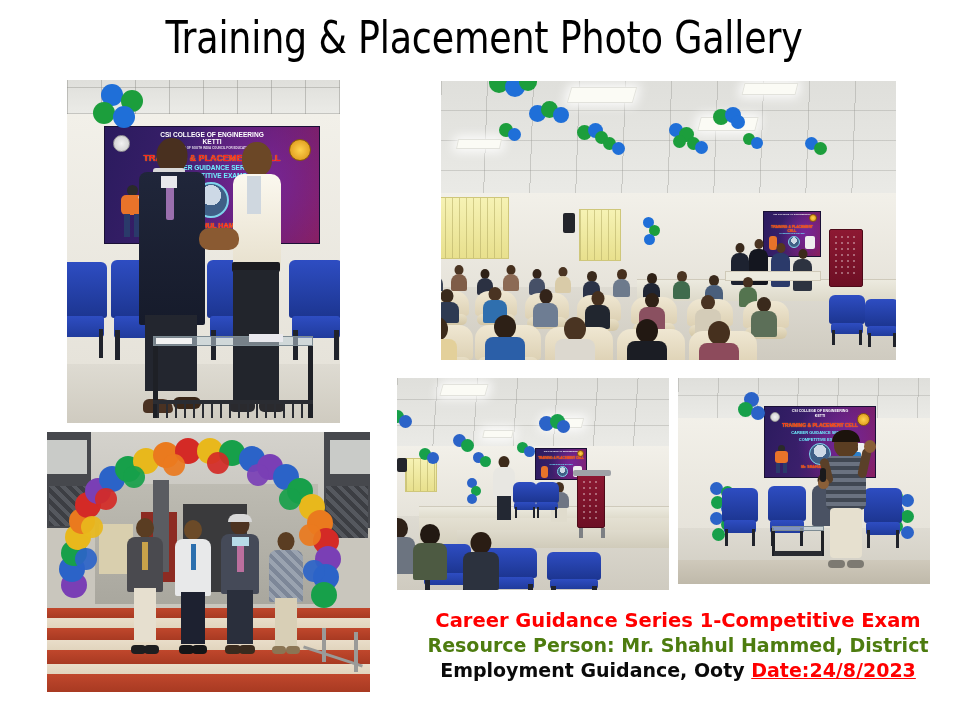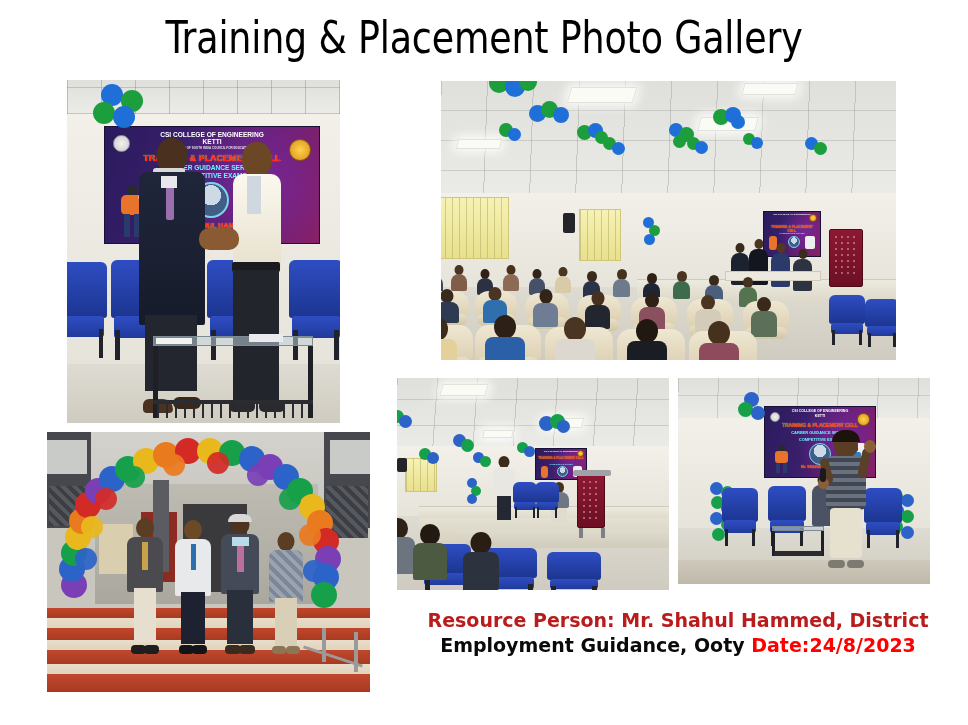--- a/index.html
+++ b/index.html
@@ -143,23 +143,23 @@
   
   #caption {
     position:absolute;
     left:398px; top:608px; width:560px;
     text-align:center;
     font-family:"DejaVu Sans", "Liberation Sans", sans-serif;
     font-weight:bold;
     line-height:1.30;
   }
   #caption .line1 { font-size:19.5px; color:#ff0000; display:block; }
-  #caption .line2 { font-size:19px; color:#b91c1c; display:block; }
+  #caption .line2 { font-size:19px; color:#4d7c0f; display:block; }
   #caption .line3 { font-size:19px; color:#0a0a0a; display:block; }
-  #caption .date  { color:#ff0000; }
+  #caption .date  { color:#ff0000;text-decoration:underline; }
 </style>
 </head>
 <body>
 
 <div id="slide">
 
   <div id="gallery-title">Training &amp; Placement Photo Gallery</div>
 
   <div class="photo" style="left:67px; top:80px; width:273px; height:343px;">
     <div class="ph-inner">
@@ -871,17 +871,18 @@
         <div style="position:absolute;left:0px;top:36px;width:6px;height:14px;background:#1a1a1c;border-radius:3px;"></div>
 
         <div style="position:absolute;left:10px;top:76px;width:32px;height:50px;background:#e6e0cf;border-radius:4px;"></div>
         <div style="position:absolute;left:8px;bottom:0;width:17px;height:8px;background:#7d7a72;border-radius:5px;"></div>
         <div style="position:absolute;right:8px;bottom:0;width:17px;height:8px;background:#7d7a72;border-radius:5px;"></div>
       </div>
     </div>
   </div>
 
   <div id="caption">
+    <span class="line1">Career Guidance Series 1-Competitive Exam</span>
     <span class="line2">Resource Person: Mr. Shahul Hammed, District</span>
     <span class="line3"><span>Employment Guidance, Ooty </span><span class="date">Date:24/8/2023</span></span>
   </div>
 
 </div>
 
 </body></html>

